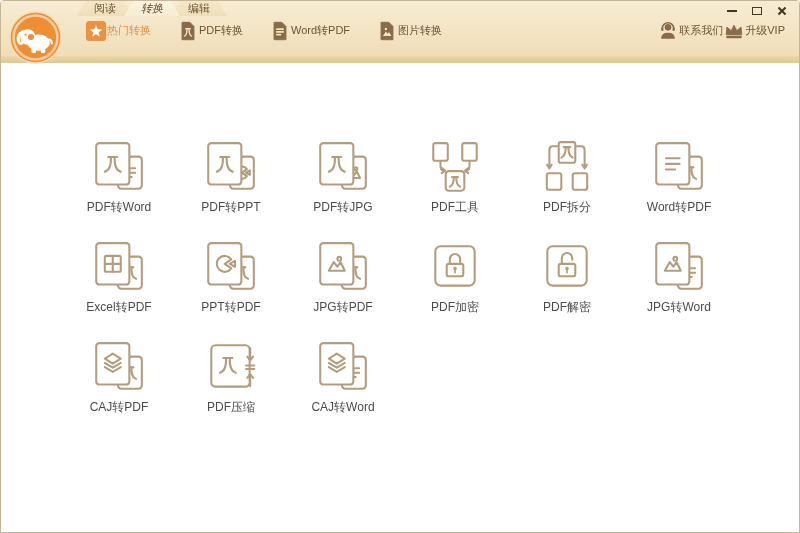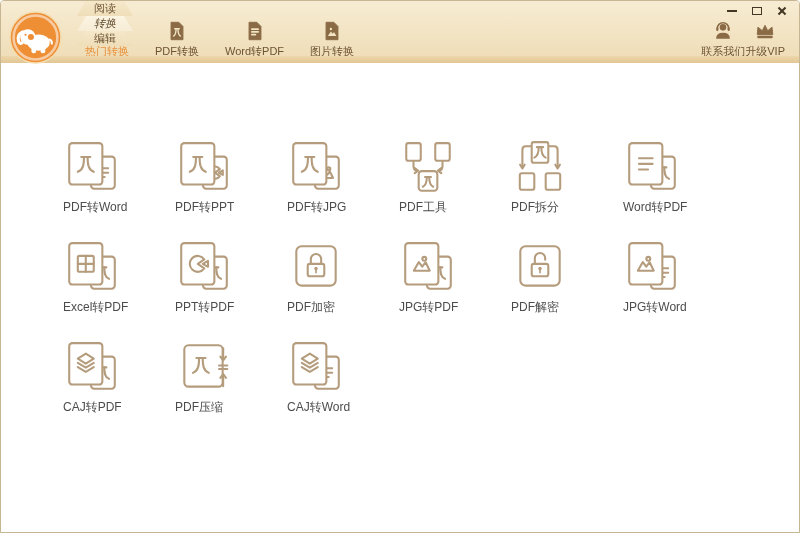--- a/index.html
+++ b/index.html
@@ -6,47 +6,47 @@
   .window{position:relative;width:800px;height:533px;overflow:hidden;background:#ffffff;
     font-family:"Liberation Sans","DejaVu Sans",sans-serif;border:1px solid #c6b693;box-sizing:border-box;
     border-radius:4px 4px 0 0;}
   
   .header{position:absolute;top:0;left:0;right:0;height:62px;
     background:linear-gradient(180deg,#f7ecd3 0%,#f2e3c2 55%,#eedcb5 100%);}
   .accent-strip{position:absolute;left:0;right:0;bottom:0;height:7px;
     background:linear-gradient(180deg,#ecd7aa 0%,#e2c693 100%);}
   .logo{position:absolute;left:8px;top:10px;width:53px;height:53px;z-index:6;}
   
-  .tabstrip{position:absolute;top:0;left:76px;height:15px;display:flex;z-index:2;flex-direction:column;}
+  .tabstrip{position:absolute;top:0;left:76px;height:15px;display:flex;z-index:2;}
   .tab{position:relative;padding:0 17px;font-size:11px;line-height:15px;color:#6d5334;
     background:linear-gradient(180deg,#f5e8ca,#efdeb8);
     clip-path:polygon(9px 0,calc(100% - 9px) 0,100% 100%,0 100%);
     margin-right:-9px;cursor:pointer;filter:drop-shadow(1px 0 0 #d6bb84) drop-shadow(-1px 0 0 #d6bb84);}
   .tab.active{background:linear-gradient(180deg,#fbf4e2,#f7edd6);z-index:3;color:#5f4a2c;font-style:italic;}
   
   .win-controls{position:absolute;top:5px;right:11px;display:flex;gap:13px;z-index:5;}
   .wc{position:relative;width:12px;height:10px;cursor:pointer;}
   .wc-minimize::after{content:"";position:absolute;left:1px;right:1px;top:4px;height:2px;background:#4437233;
     background:#443723;}
   .wc-maximize::after{content:"";position:absolute;left:1px;right:1px;top:1px;bottom:1px;border:1.5px solid #443723;}
   .wc-close::before,.wc-close::after{content:"";position:absolute;left:5px;top:0;width:2px;height:10px;background:#443723;}
   .wc-close::before{transform:rotate(45deg);}
   .wc-close::after{transform:rotate(-45deg);}
   
   .toolbar{position:absolute;top:16px;left:84px;height:42px;display:flex;align-items:flex-start;gap:26px;}
-  .tool-item{display:flex;flex-direction:column;align-items:center;cursor:pointer;}
+  .tool-item{display:flex;flex-direction:row;align-items:center;cursor:pointer;}
   .tool-icon{width:22px;height:22px;margin-top:3px;}
   .tool-icon svg{width:100%;height:100%;display:block;}
   .tool-label{font-size:11px;margin-top:2px;color:#6d5334;white-space:nowrap;}
   .tool-item.active .tool-label{color:#e8913c;}
   .header-actions{position:absolute;top:16px;right:14px;display:flex;}
   
   .content{position:absolute;top:62px;left:0;right:0;bottom:0;background:#ffffff;}
   .grid{position:absolute;left:62px;top:76px;display:grid;grid-template-columns:repeat(6,112px);row-gap:22px;}
-  .grid-item{width:112px;height:78px;display:flex;flex-direction:column;cursor:pointer;}
+  .grid-item{width:112px;height:78px;display:flex;flex-direction:column;align-items:center;cursor:pointer;}
   .gi-icon{width:58px;height:58px;}
   .gi-icon svg{width:100%;height:100%;display:block;}
   .gi-label{margin-top:2px;font-size:12px;color:#4c4c4c;white-space:nowrap;}
 </style>
 </head>
 <body>
 
 <div class="window">
   <div class="header">
     <div class="tabstrip" id="tabs">
@@ -258,42 +258,42 @@
               <rect x="6" y="4" width="32" height="40" rx="3" fill="#ffffff" stroke="#b49c7c" stroke-width="2" stroke-linejoin="round"></rect>
               <path d="M22 24 L28.27 19.6 A7.700000000000001 7.700000000000001 0 1 0 28.27 28.4 Z" fill="none" stroke="#b49c7c" stroke-width="2" stroke-linecap="round" stroke-linejoin="round"></path>
               <path d="M26.84 24 L31.9 21.14 L31.9 26.86 Z" fill="none" stroke="#b49c7c" stroke-width="2" stroke-linecap="round" stroke-linejoin="round"></path>
             </svg>
           </span>
     <span class="gi-label">PPT转PDF</span>
   </div>
         <div class="grid-item">
     <span class="gi-icon">
             <svg viewBox="0 0 56 56" xmlns="http://www.w3.org/2000/svg">
+              <rect x="27" y="17" width="23" height="31" rx="3" fill="#ffffff" stroke="#b49c7c" stroke-width="2" stroke-linejoin="round"></rect>
+              <path d="M35.1 27.4 L41.9 27.4" fill="none" stroke="#b49c7c" stroke-width="2" stroke-linecap="round" stroke-linejoin="round"></path>
+              <path d="M32.55 38.45 C 36.8 36.75 37.14 32.5 37.14 27.4" fill="none" stroke="#b49c7c" stroke-width="2" stroke-linecap="round" stroke-linejoin="round"></path>
+              <path d="M44.45 38.45 C 40.2 36.75 39.86 32.5 39.86 27.4" fill="none" stroke="#b49c7c" stroke-width="2" stroke-linecap="round" stroke-linejoin="round"></path>
+              <rect x="6" y="4" width="32" height="40" rx="3" fill="#ffffff" stroke="#b49c7c" stroke-width="2" stroke-linejoin="round"></rect>
+              <circle cx="24.42" cy="19.16" r="1.87" fill="none" stroke="#b49c7c" stroke-width="2"></circle>
+              <path d="M14.299999999999999 30.6 L19.14 22.24 L22.44 26.64 L25.740000000000002 22.46 L29.700000000000003 30.6 Z" fill="none" stroke="#b49c7c" stroke-width="2" stroke-linecap="round" stroke-linejoin="round"></path>
+            </svg>
+          </span>
+    <span class="gi-label">JPG转PDF</span>
+  </div>
+        <div class="grid-item">
+    <span class="gi-icon">
+            <svg viewBox="0 0 56 56" xmlns="http://www.w3.org/2000/svg">
               <rect x="9" y="7" width="38" height="38" rx="5" fill="#ffffff" stroke="#b49c7c" stroke-width="2" stroke-linejoin="round"></rect>
               <path d="M23 24 L23 19.5 A5 5 0 0 1 33 19.5 L33 24" fill="none" stroke="#b49c7c" stroke-width="2" stroke-linecap="round" stroke-linejoin="round"></path>
               <rect x="20" y="24" width="16" height="12" rx="2" fill="#ffffff" stroke="#b49c7c" stroke-width="2"></rect>
               <circle cx="28" cy="28.6" r="1.7" fill="#b49c7c"></circle>
               <path d="M28 30 L28 32.6" fill="none" stroke="#b49c7c" stroke-width="1.6" stroke-linecap="round" stroke-linejoin="round"></path>
             </svg>
           </span>
     <span class="gi-label">PDF加密</span>
-  </div>
-        <div class="grid-item">
-    <span class="gi-icon">
-            <svg viewBox="0 0 56 56" xmlns="http://www.w3.org/2000/svg">
-              <rect x="27" y="17" width="23" height="31" rx="3" fill="#ffffff" stroke="#b49c7c" stroke-width="2" stroke-linejoin="round"></rect>
-              <path d="M35.1 27.4 L41.9 27.4" fill="none" stroke="#b49c7c" stroke-width="2" stroke-linecap="round" stroke-linejoin="round"></path>
-              <path d="M32.55 38.45 C 36.8 36.75 37.14 32.5 37.14 27.4" fill="none" stroke="#b49c7c" stroke-width="2" stroke-linecap="round" stroke-linejoin="round"></path>
-              <path d="M44.45 38.45 C 40.2 36.75 39.86 32.5 39.86 27.4" fill="none" stroke="#b49c7c" stroke-width="2" stroke-linecap="round" stroke-linejoin="round"></path>
-              <rect x="6" y="4" width="32" height="40" rx="3" fill="#ffffff" stroke="#b49c7c" stroke-width="2" stroke-linejoin="round"></rect>
-              <circle cx="24.42" cy="19.16" r="1.87" fill="none" stroke="#b49c7c" stroke-width="2"></circle>
-              <path d="M14.299999999999999 30.6 L19.14 22.24 L22.44 26.64 L25.740000000000002 22.46 L29.700000000000003 30.6 Z" fill="none" stroke="#b49c7c" stroke-width="2" stroke-linecap="round" stroke-linejoin="round"></path>
-            </svg>
-          </span>
-    <span class="gi-label">JPG转PDF</span>
   </div>
         <div class="grid-item">
     <span class="gi-icon">
             <svg viewBox="0 0 56 56" xmlns="http://www.w3.org/2000/svg">
               <rect x="9" y="7" width="38" height="38" rx="5" fill="#ffffff" stroke="#b49c7c" stroke-width="2" stroke-linejoin="round"></rect>
               <path d="M23 24 L23 18.5 A5 5 0 0 1 33 18.5 L33 20" fill="none" stroke="#b49c7c" stroke-width="2" stroke-linecap="round" stroke-linejoin="round"></path>
               <rect x="20" y="24" width="16" height="12" rx="2" fill="#ffffff" stroke="#b49c7c" stroke-width="2"></rect>
               <circle cx="28" cy="28.6" r="1.7" fill="#b49c7c"></circle>
               <path d="M28 30 L28 32.6" fill="none" stroke="#b49c7c" stroke-width="1.6" stroke-linecap="round" stroke-linejoin="round"></path>
             </svg>

